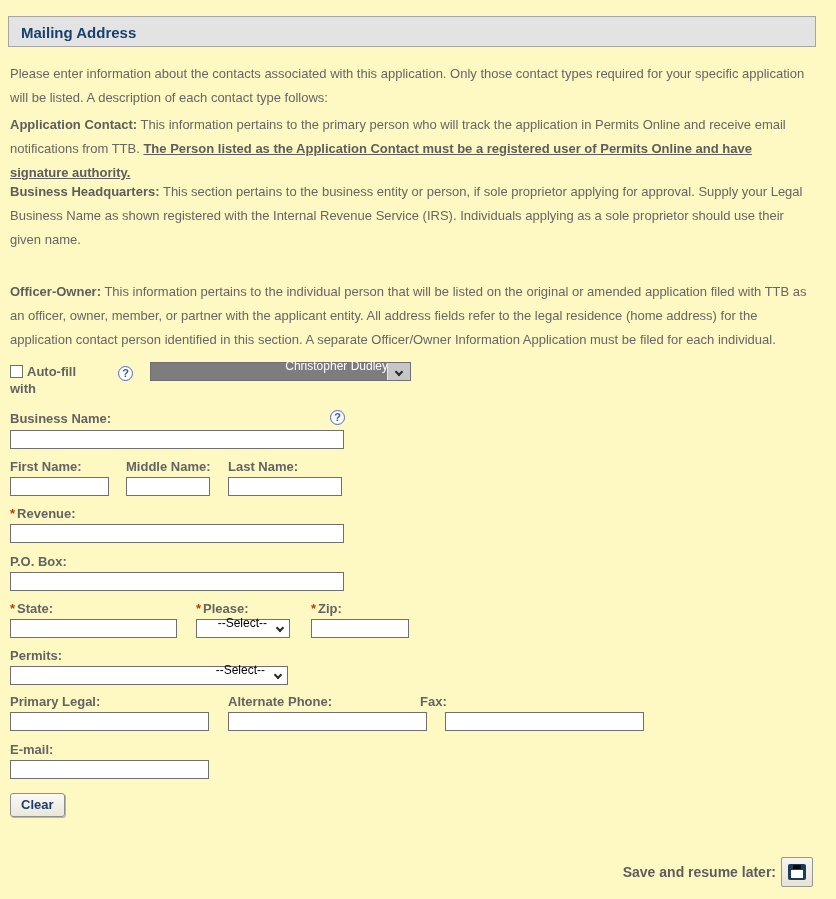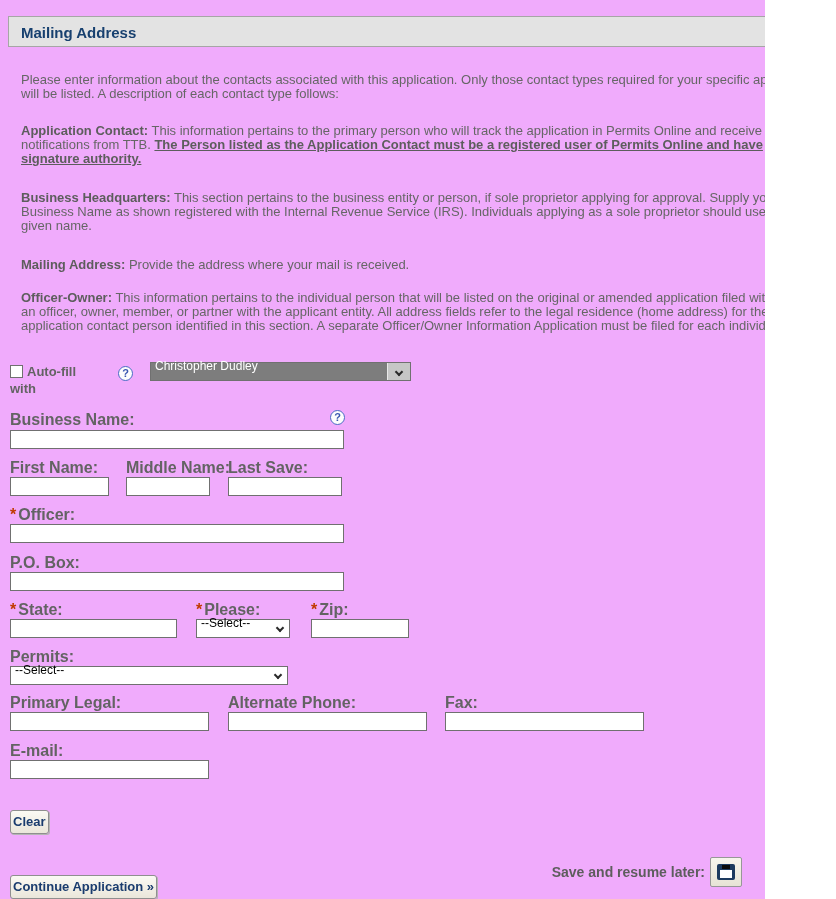--- a/index.html
+++ b/index.html
@@ -1,54 +1,54 @@
 <!DOCTYPE html>
 <html><head>
 <meta charset="utf-8">
 <style>
   * { box-sizing: border-box; }
   html,body { margin:0; padding:0; background:#ffffff; }
   body { font-family:"Liberation Sans", sans-serif; color:#666; }
-  .page { position:relative; width:765px; height:899px; background:#f0abfc; overflow:hidden; }
+  .page { position:relative; width:836px; height:899px; background:#fef9c3; overflow:hidden; }
 
   .title-bar { position:absolute; left:8px; top:16px; width:808px; height:31px;
                background:#e3e3e3; border:1px solid #a6a6a6; }
   .title-bar .title { margin:0; padding:7px 0 0 12px; font-size:15px; font-weight:bold; color:#17406f; }
 
-  .para { position:absolute; left:10px; width:798px; font-size:13px; line-height:14px; color:#666; margin:11px; }
+  .para { position:absolute; left:10px; width:798px; font-size:13px; line-height:24px; color:#666; margin:0; }
   .para b { color:#5d5d5d; }
   .emph { font-weight:bold; text-decoration:underline; color:#5d5d5d; }
 
-  .lbl { position:absolute; font-size:16px; font-weight:bold; color:#636363; white-space:nowrap; }
+  .lbl { position:absolute; font-size:13px; font-weight:bold; color:#636363; white-space:nowrap; }
   .req { color:#c03a00; margin-right:2px; }
 
   .ti { position:absolute; height:19px; border:1px solid #707070; background:#fff;
         padding:0 3px; font-size:12px; color:#222; font-family:inherit; }
 
   .sel { position:absolute; height:19px; border:1px solid #707070; background:#fff;
-         font-size:12px; color:#000; padding:0 22px 12px 4px; display:flex; align-items:center; cursor:default; }
+         font-size:12px; color:#000; padding:0 22px 12px 4px; display:flex; align-items:center; cursor:default;justify-content:flex-end; }
   .chev { position:absolute; right:6px; top:5px; width:6px; height:6px;
           border-right:2px solid #2b2b2b; border-bottom:2px solid #2b2b2b; transform:rotate(45deg); }
   .sel-focused { background:#7d7d7d; color:#fff; }
   .sel-focused .arrow-strip { position:absolute; right:0; top:0; width:23px; height:100%;
           background:#c6c6c6; border-left:1px solid #e8e8e8; }
   .sel-focused .chev { right:8px; top:6px; border-color:#2b2b2b; }
 
   .autofill-wrap { position:absolute; left:10px; top:363px; width:78px;
                    font-size:13px; font-weight:bold; color:#636363; line-height:17px; }
   .cb { width:13px; height:13px; border:1px solid #707070; background:#fff;
         display:inline-block; vertical-align:-2px; margin:0 4px 0 0; appearance:none; -webkit-appearance:none; }
 
   .help { position:absolute; width:15px; height:15px; border:1px solid #4a6bc4; border-radius:50%;
           color:#3a57b0; font-size:11px; font-weight:bold; text-align:center; line-height:13px;
           background:#fdfdfd; cursor:pointer; }
 
   .btn { position:absolute; background:linear-gradient(#fbfaf4,#eae6da); border:1px solid #8f8f8f;
          border-radius:3px; color:#1a3c6e; font-weight:bold; font-size:13px;
-         box-shadow:1px 1px 0 #b5b5b5; padding:3px 2px 4px; cursor:pointer; font-family:inherit;margin-top:17px; }
+         box-shadow:1px 1px 0 #b5b5b5; padding:3px 10px 4px; cursor:pointer; font-family:inherit; }
 
   .save-row { position:absolute; top:857px; right:23px; display:flex; align-items:center; }
   .save-lbl { font-size:14px; font-weight:bold; color:#5d5d5d; margin-right:5px; }
   .save-btn { width:32px; height:30px; background:linear-gradient(#f7f5ed,#e7e3d5);
               border:1px solid #979797; border-radius:2px; position:relative; cursor:pointer; padding:0; }
   .floppy { position:absolute; left:6px; top:6px; width:18px; height:16px; background:#1d3a5f; border-radius:2px; }
   .floppy-shutter { position:absolute; left:5px; top:1px; width:8px; height:4px; background:#0a0a0a; }
   .floppy-label { position:absolute; left:3px; top:6px; width:12px; height:8px; background:#fff; }
 </style>
 </head>
@@ -59,47 +59,46 @@
   <div class="title-bar">
     <h1 class="title">Mailing Address</h1>
   </div>
 
   <p class="para" style="top:62px"><span>Please enter information about the contacts associated with this application.  Only those contact types required for your specific application will be listed.  A description of each contact type follows:</span></p>
 
   <p class="para" style="top:180px"><b>Business Headquarters:</b><span> This section pertains to the business entity or person, if sole proprietor applying for approval.  Supply your Legal Business Name as shown registered with the Internal Revenue Service (IRS). Individuals applying as a sole proprietor should use their given name.</span></p>
 
   <p class="para" style="top:113px"><b>Application Contact:</b><span> This information pertains to the primary person who will track the application in Permits Online and receive email notifications from TTB. </span><b class="emph">The Person listed as the Application Contact must be a registered user of Permits Online and have signature authority.</b></p>
 
-  <p class="para" style="top:247px"><b>Mailing Address:</b><span> Provide the address where your mail is received.</span></p>
 
   <p class="para" style="top:280px"><b>Officer-Owner:</b><span> This information pertains to the individual person that will be listed on the original or amended application filed with TTB as an officer, owner, member, or partner with the applicant entity.  All address fields refer to the legal residence (home address) for the application contact person identified in this section.  A separate Officer/Owner Information Application must be filed for each individual.</span></p>
 
   <label class="autofill-wrap"><input type="checkbox" class="cb" style=""><span>Auto-fill with</span></label>
 
   <span class="help" style="left:118px; top:366px">?</span>
 
   <div class="sel sel-focused" style="left:150px; top:362px; width:261px">
     <span>Christopher Dudley</span>
     <span class="arrow-strip">
         <span class="chev"></span>
       </span>
   </div>
 
   <span class="lbl" style="left:10px; top:411px">Business Name:</span>
   <span class="help" style="left:330px; top:410px">?</span>
   <input class="ti" style="left: 10px; top: 430px; width: 334px;" value="">
 
   <span class="lbl" style="left:10px; top:459px">First Name:</span>
   <span class="lbl" style="left:126px; top:459px">Middle Name:</span>
-  <span class="lbl" style="left:228px; top:459px">Last Save:</span>
+  <span class="lbl" style="left:228px; top:459px">Last Name:</span>
   <input class="ti" style="left: 10px; top: 477px; width: 99px;" value="">
   <input class="ti" style="left: 126px; top: 477px; width: 84px;" value="">
   <input class="ti" style="left: 228px; top: 477px; width: 114px;" value="">
 
-  <span class="lbl" style="left:10px; top:506px"><span class="req">*</span><span>Officer:</span></span>
+  <span class="lbl" style="left:10px; top:506px"><span class="req">*</span><span>Revenue:</span></span>
   <input class="ti" style="left: 10px; top: 524px; width: 334px;" value="">
 
   <span class="lbl" style="left:10px; top:554px">P.O. Box:</span>
   <input class="ti" style="left: 10px; top: 572px; width: 334px;" value="">
 
   <span class="lbl" style="left:10px; top:601px"><span class="req">*</span><span>State:</span></span>
   <span class="lbl" style="left:196px; top:601px"><span class="req">*</span><span>Please:</span></span>
   <span class="lbl" style="left:311px; top:601px"><span class="req">*</span><span>Zip:</span></span>
   <input class="ti" style="left: 10px; top: 619px; width: 167px;" value="">
   <div class="sel" style="left:196px; top:619px; width:94px">
@@ -109,31 +108,30 @@
   <input class="ti" style="left: 311px; top: 619px; width: 98px;" value="">
 
   <span class="lbl" style="left:10px; top:648px">Permits:</span>
   <div class="sel" style="left:10px; top:666px; width:278px">
     <span>--Select--</span>
     <span class="chev"></span>
   </div>
 
   <span class="lbl" style="left:10px; top:694px">Primary Legal:</span>
   <span class="lbl" style="left:228px; top:694px">Alternate Phone:</span>
-  <span class="lbl" style="left:445px; top:694px">Fax:</span>
+  <span class="lbl" style="left:420px; top:694px">Fax:</span>
   <input class="ti" style="left: 10px; top: 712px; width: 199px;" value="">
   <input class="ti" style="left: 228px; top: 712px; width: 199px;" value="">
   <input class="ti" style="left: 445px; top: 712px; width: 199px;" value="">
 
   <span class="lbl" style="left:10px; top:742px">E-mail:</span>
   <input class="ti" style="left: 10px; top: 760px; width: 199px;" value="">
 
   <button class="btn" style="left:10px; top:793px">Clear</button>
 
-  <button class="btn" style="left:10px; top:858px">Continue Application »</button>
 
   <div class="save-row">
     <span class="save-lbl">Save and resume later:</span>
     <button class="save-btn">
       <span class="floppy">
         <span class="floppy-shutter"></span>
         <span class="floppy-label"></span>
       </span>
     </button>
   </div>

